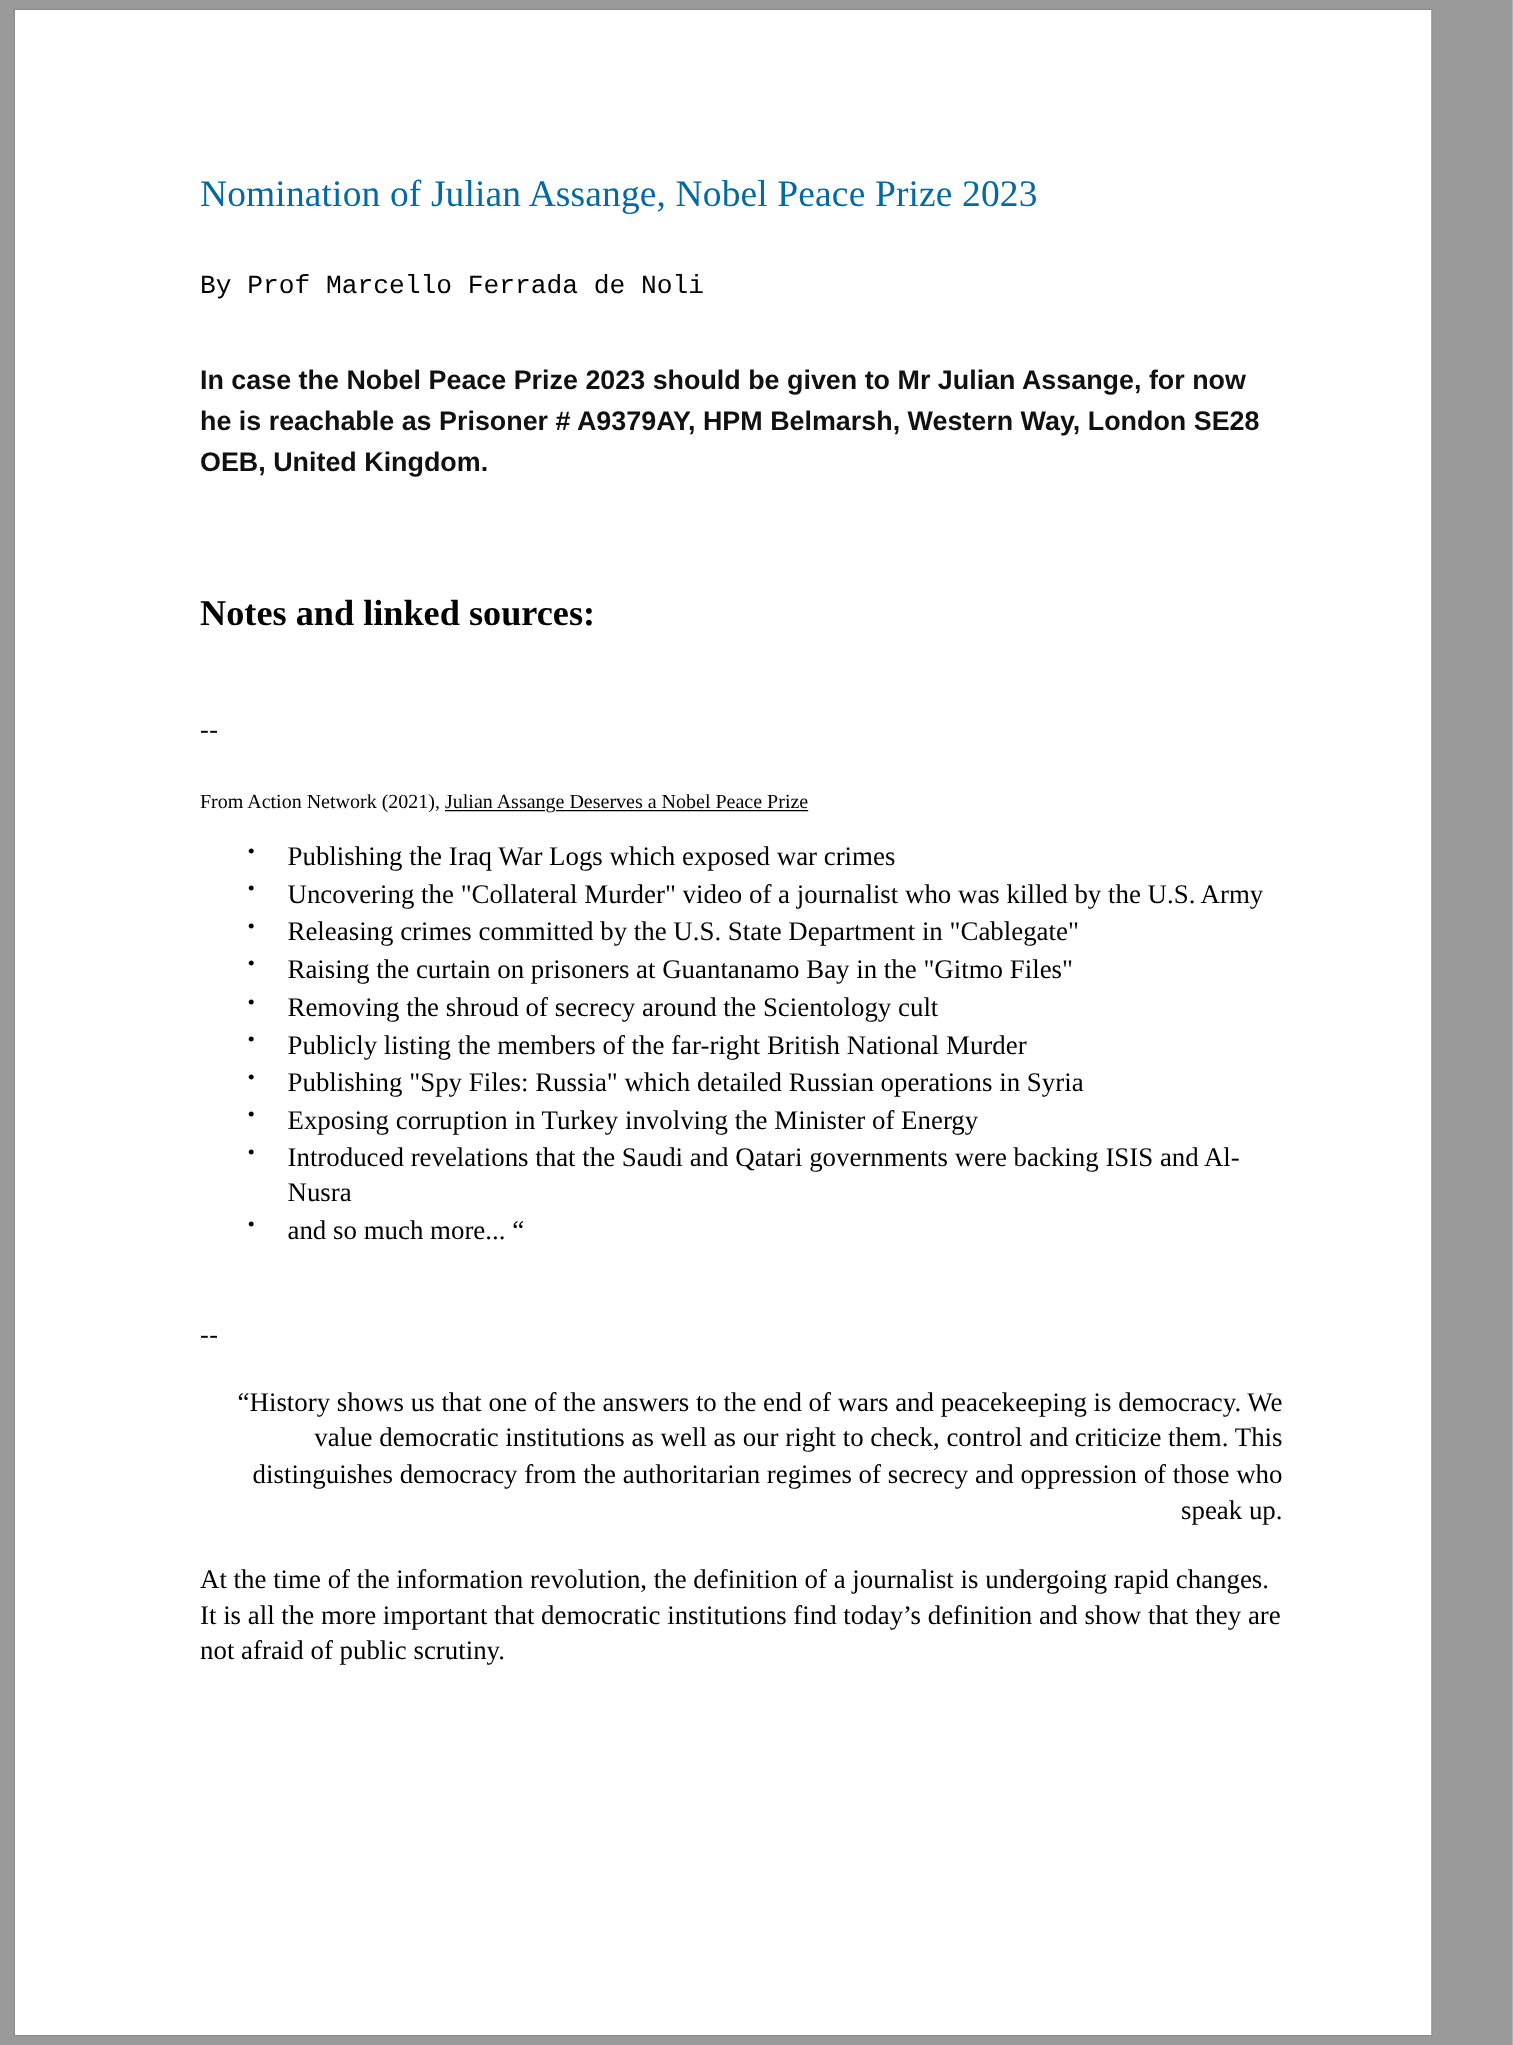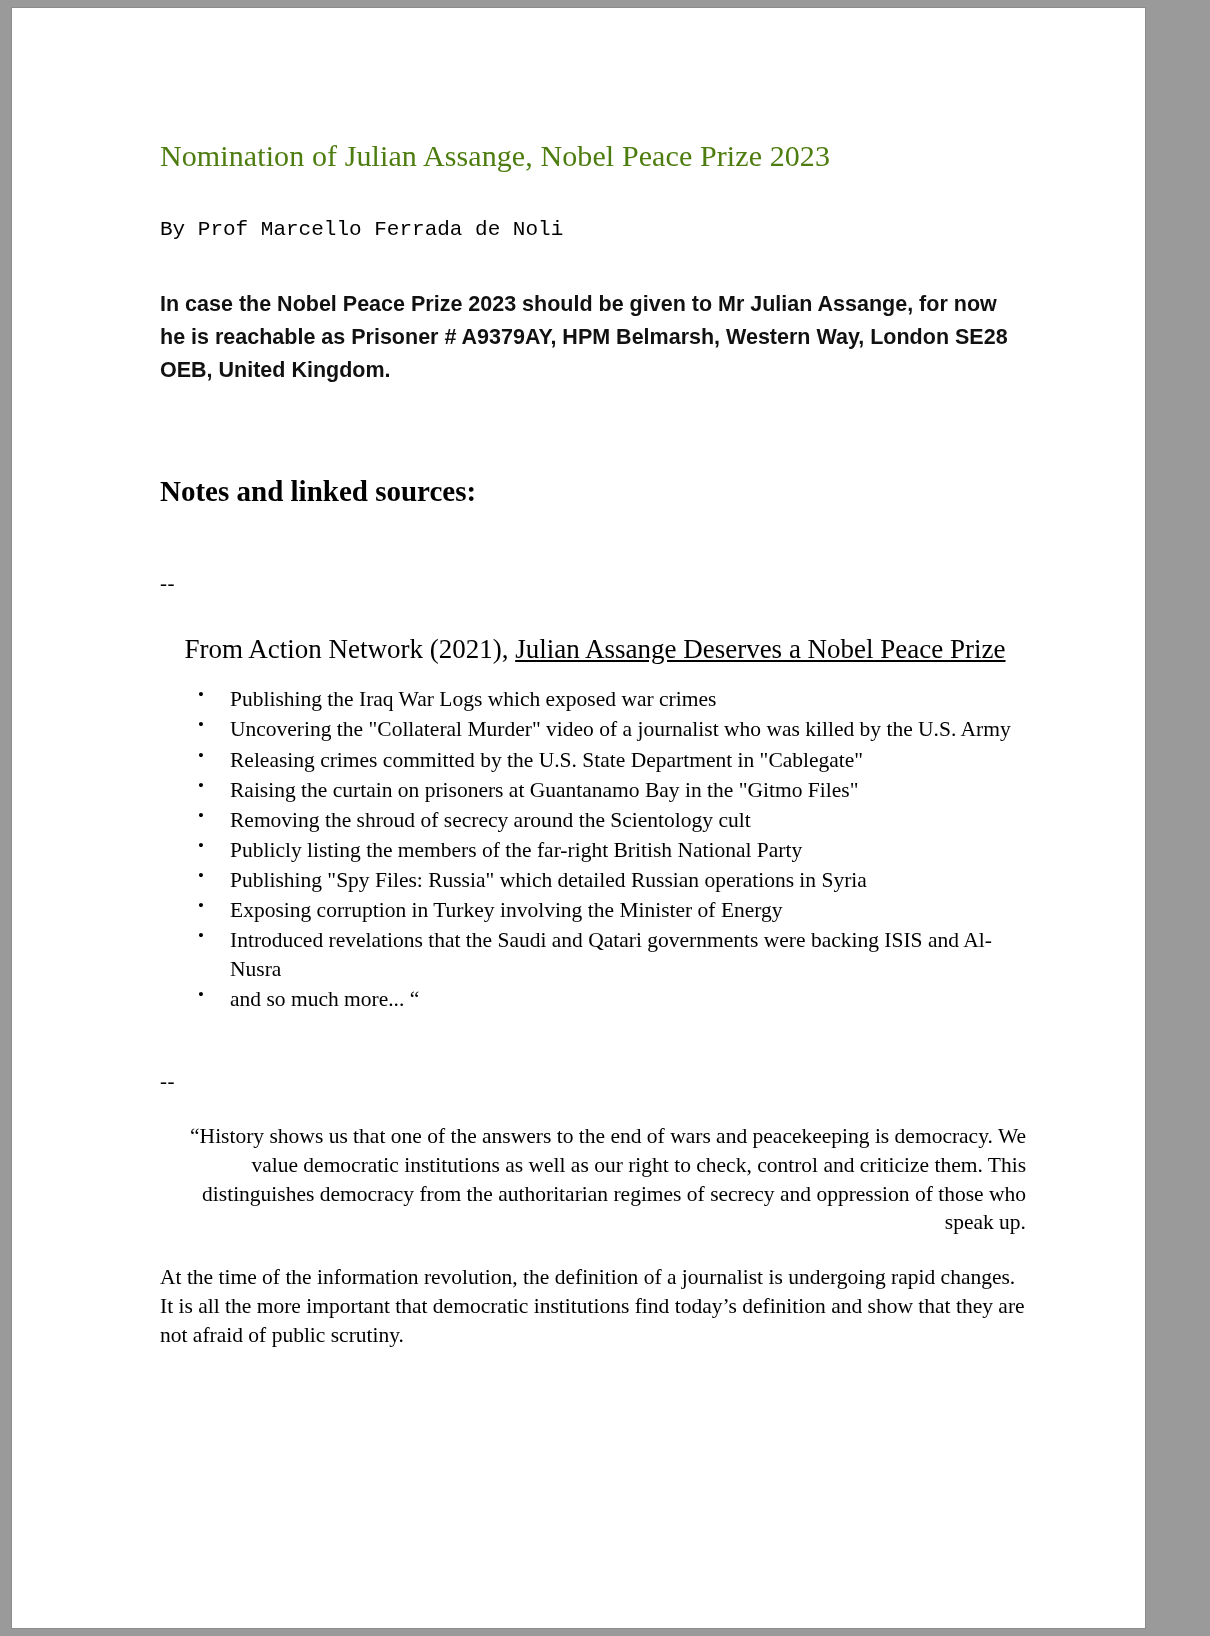--- a/index.html
+++ b/index.html
@@ -26,21 +26,21 @@
   .content {
     position: absolute;
     left: 148px;
     top: 130px;
     width: 870px;
   }
   .doc-title {
     font-family: "Liberation Serif", serif;
     font-size: 30px;
     font-weight: 400;
-    color: #4d7c0f;
+    color: #0369a1;
     letter-spacing: 0.1px;
     margin: 0 0 0 0;
     line-height: 1.2;
   }
   .byline {
     font-family: Liberation Mono, monospace;
     font-size: 21px;
     color: #000;
     margin-top: 42px;
     line-height: 1.3;
@@ -72,25 +72,24 @@
   .para {
     font-family: "Liberation Serif", serif;
     font-size: 21.5px;
     color: #000;
     line-height: 1.34;
     margin-top: 26px;
     width: 866px;
   }
   .source-line {
     font-family: "Liberation Serif", serif;
-    font-size: 27px;
+    font-size: 16px;
     color: #000;
     margin-top: 36px;
     line-height: 1.3;
-    text-align: center;
   }
   a.doclink {
     color: #000;
     text-decoration: underline;
     text-underline-offset: 2px;
   }
   ul.bullets {
     margin: 18px 0 0 0;
     padding-left: 70px;
     list-style: none;
@@ -134,21 +133,21 @@
       <span>From Action Network (2021), </span><a class="doclink" href="#">Julian Assange Deserves a Nobel Peace Prize</a><span></span>
     </div>
 
 
     <ul class="bullets">
       <li>Publishing the Iraq War Logs which exposed war crimes</li>
       <li>Uncovering the "Collateral Murder" video of a journalist who was killed by the U.S. Army</li>
       <li>Releasing crimes committed by the U.S. State Department in "Cablegate"</li>
       <li>Raising the curtain on prisoners at Guantanamo Bay in the "Gitmo Files"</li>
       <li>Removing the shroud of secrecy around the Scientology cult</li>
-      <li>Publicly listing the members of the far-right British National Party</li>
+      <li>Publicly listing the members of the far-right British National Murder</li>
       <li>Publishing "Spy Files: Russia" which detailed Russian operations in Syria</li>
       <li>Exposing corruption in Turkey involving the Minister of Energy</li>
       <li>Introduced revelations that the Saudi and Qatari governments were backing ISIS and Al-Nusra</li>
       <li>and so much more... “</li>
     </ul>
 
     <div class="dashes gap-dash">--</div>
 
 
     <div class="para gap-quote">“History shows us that one of the answers to the end of wars and peacekeeping is democracy. We value democratic institutions as well as our right to check, control and criticize them. This distinguishes democracy from the authoritarian regimes of secrecy and oppression of those who speak up.</div>

